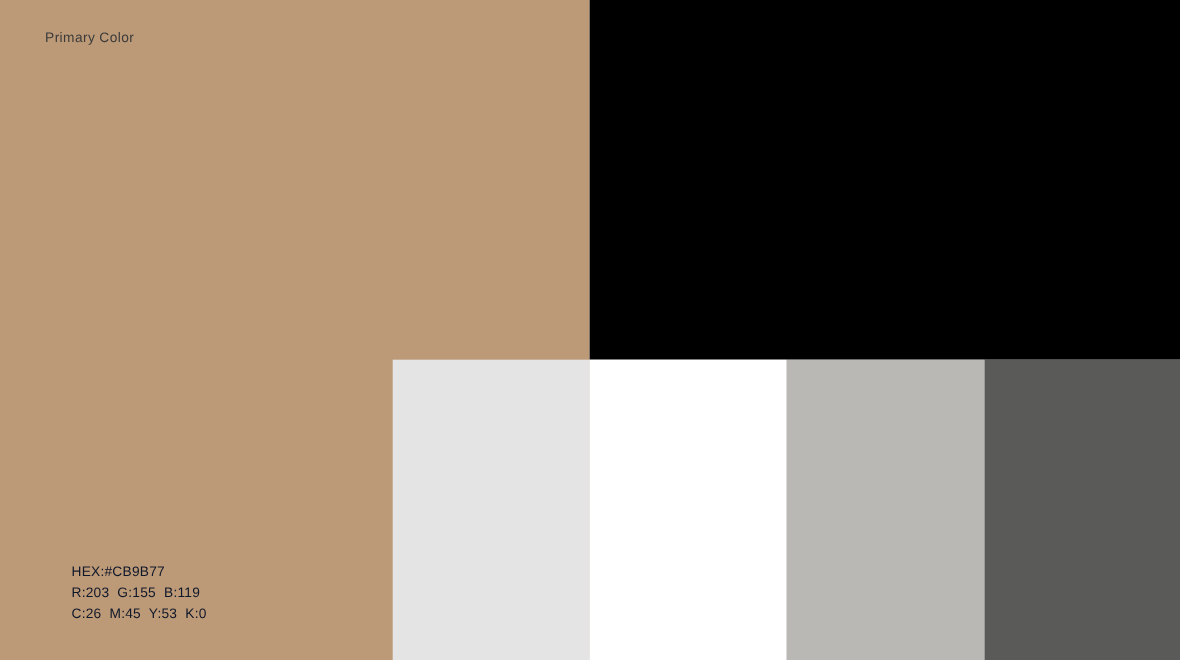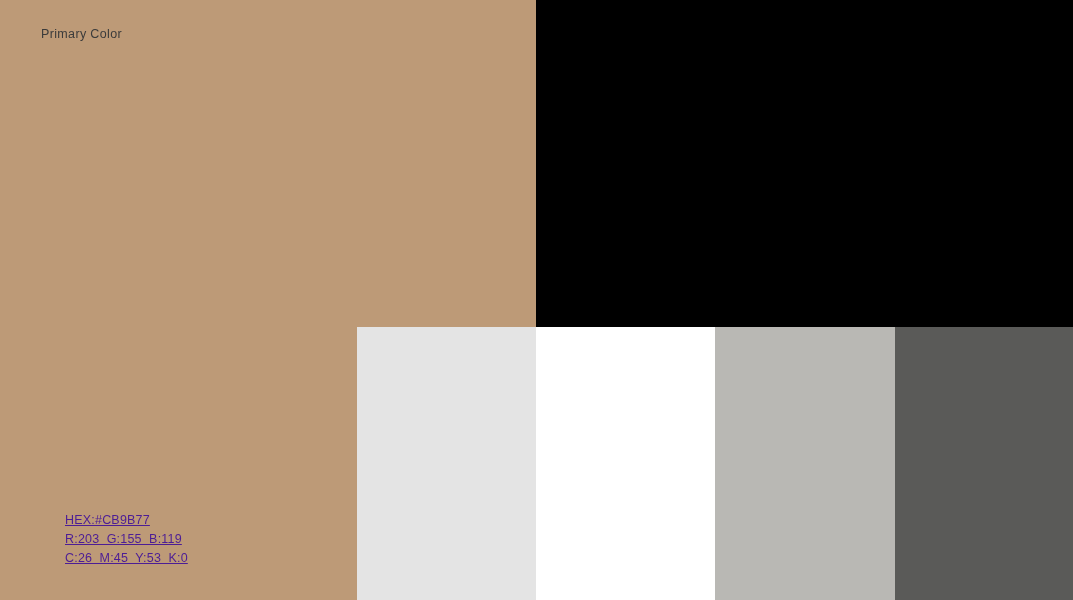--- a/index.html
+++ b/index.html
@@ -47,21 +47,21 @@
   
   #info-primary   { left:65px;  top:511px; }
 </style>
 </head>
 <body style="background: rgb(255, 255, 255);">
 
 <div id="canvas">
 
   <div class="swatch" id="sw-primary" style="background: rgb(189, 154, 119);">
     <div class="swatch-title" style="color: rgb(59, 59, 59);">Primary Color</div>
-    <div class="info" id="info-primary" style="color: #4c1d95; text-decoration: underline;">
+    <div class="info" id="info-primary" style="color: #0f172a;">
       <span class="line">HEX:#CB9B77</span>
       <span class="line">R:203  G:155  B:119</span>
       <span class="line">C:26  M:45  Y:53  K:0</span>
     </div>
   </div>
 
   <div class="swatch" id="sw-black" style="background: rgb(0, 0, 0);">
     
   </div>
 

